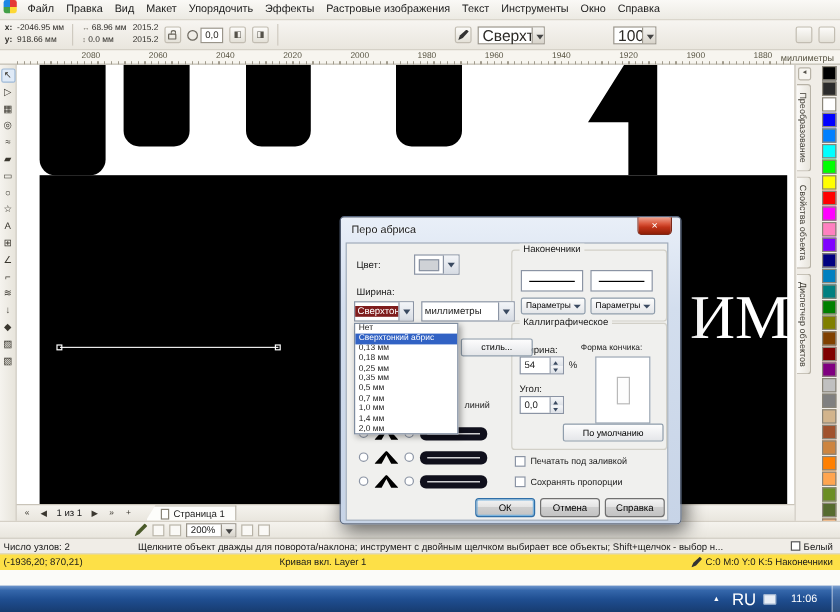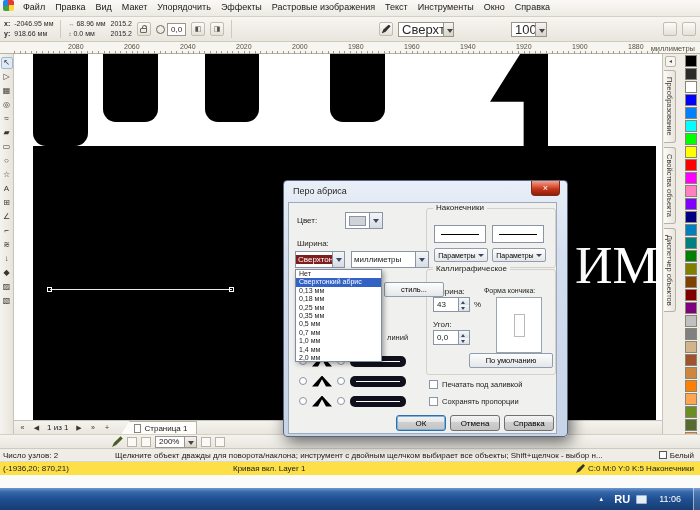--- a/index.html
+++ b/index.html
@@ -77,21 +77,21 @@
 .st-cell{min-width:108px}
 .st-hint{flex:1;overflow:hidden;text-overflow:ellipsis}
 .st-layer{margin-left:118px}
 .fill-ind,.outline-ind{display:flex;align-items:center;margin-left:auto;padding-right:3px}
 .sw-white{display:inline-block;width:8px;height:8px;background:#fff;border:1px solid #555;margin-right:3px}
 .pen-ic{display:inline-block;width:9px;height:9px;background:#333;clip-path:polygon(0 100%,20% 55%,80% 0,100% 20%,45% 80%);margin-right:3px}
 .gap-strip{position:absolute;left:0;top:475px;width:700px;height:13px;background:#fbfbf9}
 .taskbar{position:absolute;left:0;top:488px;width:700px;height:22px;background:linear-gradient(#6f97cd 0%,#3567ab 18%,#1f4e91 52%,#173c70 100%);display:flex;align-items:center;color:#fff}
 .tb-right{margin-left:auto;display:flex;align-items:center;gap:6px;height:100%}
 .tray-arrow{font-size:7px;width:14px;text-align:center}
-.tb-lang{font-size:11px;font-weight:bold}
+.tb-lang{font-size:14px;font-weight:normal}
 .tb-kbd{width:11px;height:9px;background:#e8eef6;border-radius:1px;border:1px solid #9fb4d0}
 .tb-time{font-size:9px;padding:0 6px}
 .show-desktop{width:7px;height:100%;border-left:1px solid rgba(255,255,255,.5);background:rgba(255,255,255,.12)}
 
 
 .dialog{position:absolute;left:283px;top:180px;width:285px;height:257px;z-index:20;background:linear-gradient(#e9eff8,#d3deee 30%,#c7d4e7);border:1px solid #58667e;border-radius:4px;box-shadow:3px 5px 16px rgba(0,0,0,.6);font-size:8px}
 .dlg-title{position:absolute;left:9px;top:5px;font-size:9px;color:#1c1c1c;text-shadow:0 0 2px #fff}
 .dlg-close{position:absolute;top:0;right:7px;width:29px;height:15px;border:1px solid #7c2919;border-top:none;border-radius:0 0 4px 4px;background:linear-gradient(#f0a38f,#d9553a 40%,#c03318 60%,#8f1f07);color:#fff;font-size:9px;line-height:12px;text-align:center}
 .dlg-body{position:absolute;left:4px;top:21px;width:269px;height:232px;background:#f0f0ee;border:1px solid #9daabb}
 .dlg-body .lbl{position:absolute;font-size:8px;color:#222;white-space:nowrap}
@@ -434,21 +434,21 @@
           <div class="dd-item">1,0 мм</div>
           <div class="dd-item">1,4 мм</div>
           <div class="dd-item">2,0 мм</div>
         </div>
 
       <div class="grp" style="left:137px;top:66px;width:130px;height:106px">
         <span class="grp-title">Каллиграфическое</span>
       </div>
       <span class="lbl" style="left:144px;top:84px">Ширина:</span>
       <div class="spin" style="left:144px;top:94px">
-        <span>43</span>
+        <span>54</span>
         <span class="sp">
             <i class="up"></i>
             <i class="dn"></i>
           </span>
       </div>
       <span class="lbl" style="left:185px;top:97px">%</span>
       <span class="lbl" style="left:195px;top:84px;font-size:7px">Форма кончика:</span>
       <div class="tip-box">
         <div class="tip-rect"></div>
       </div>

